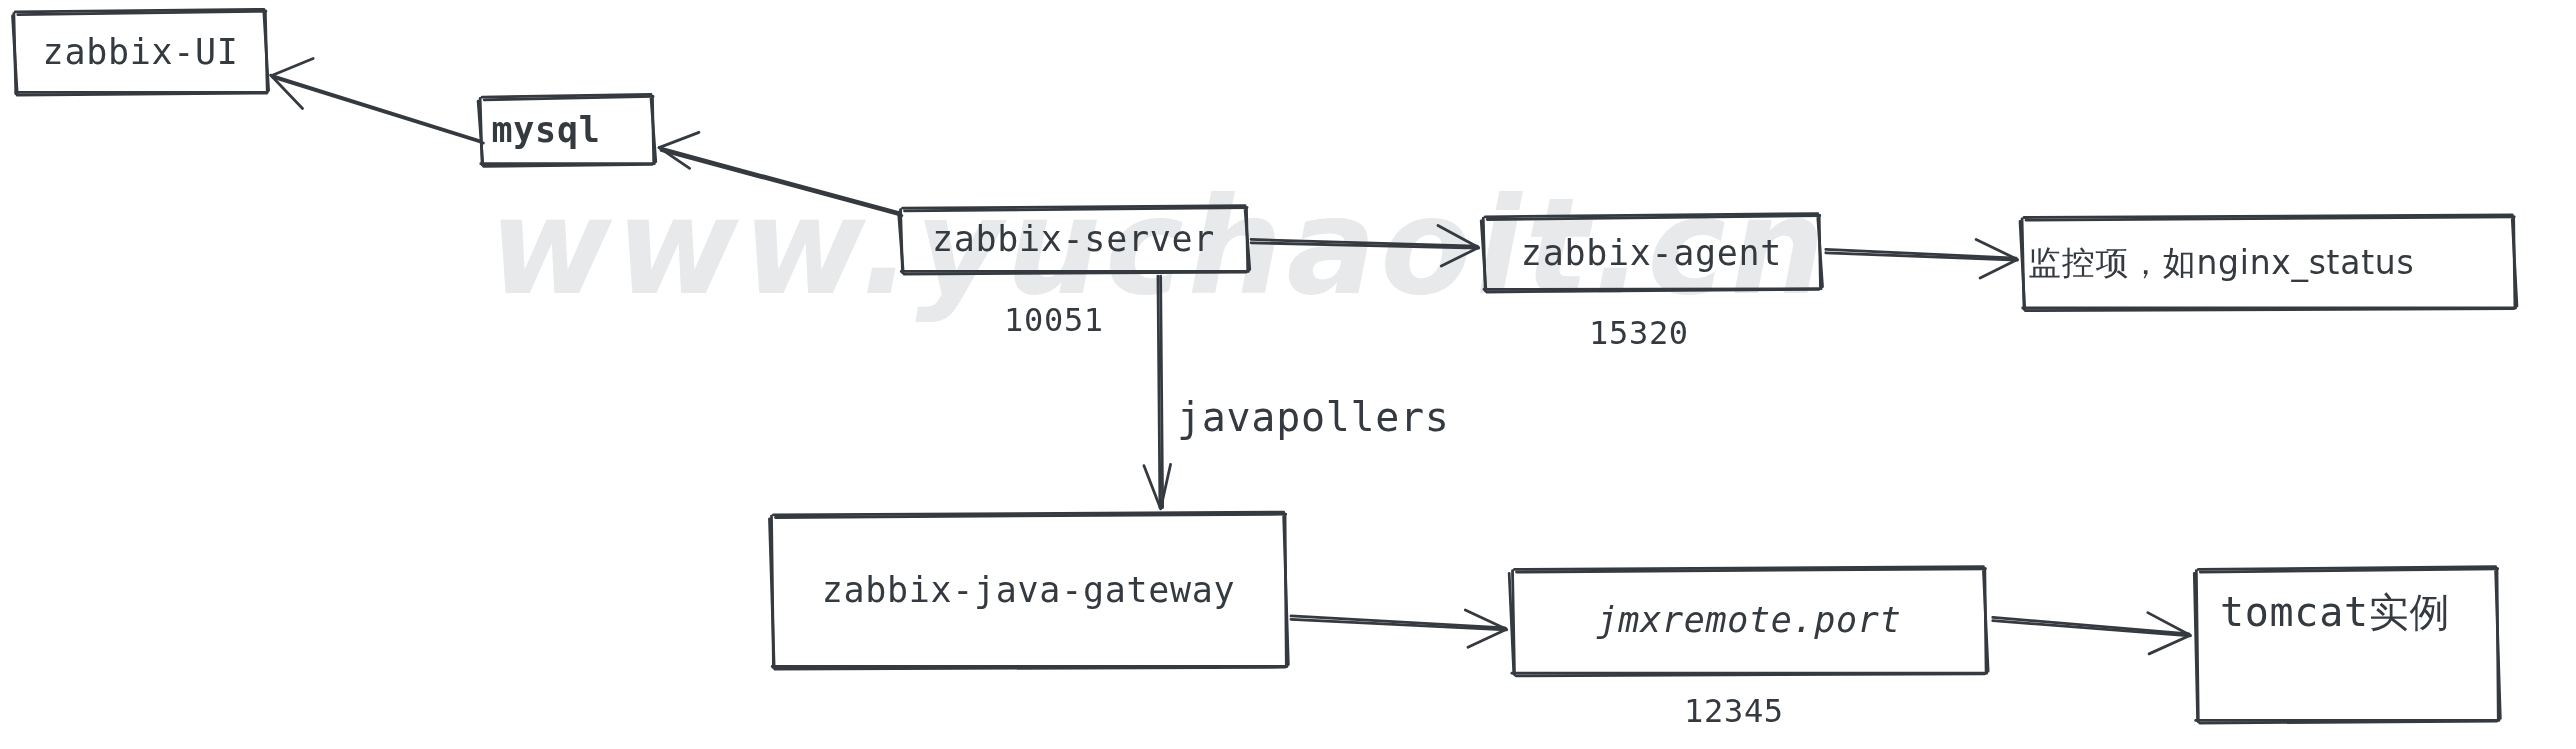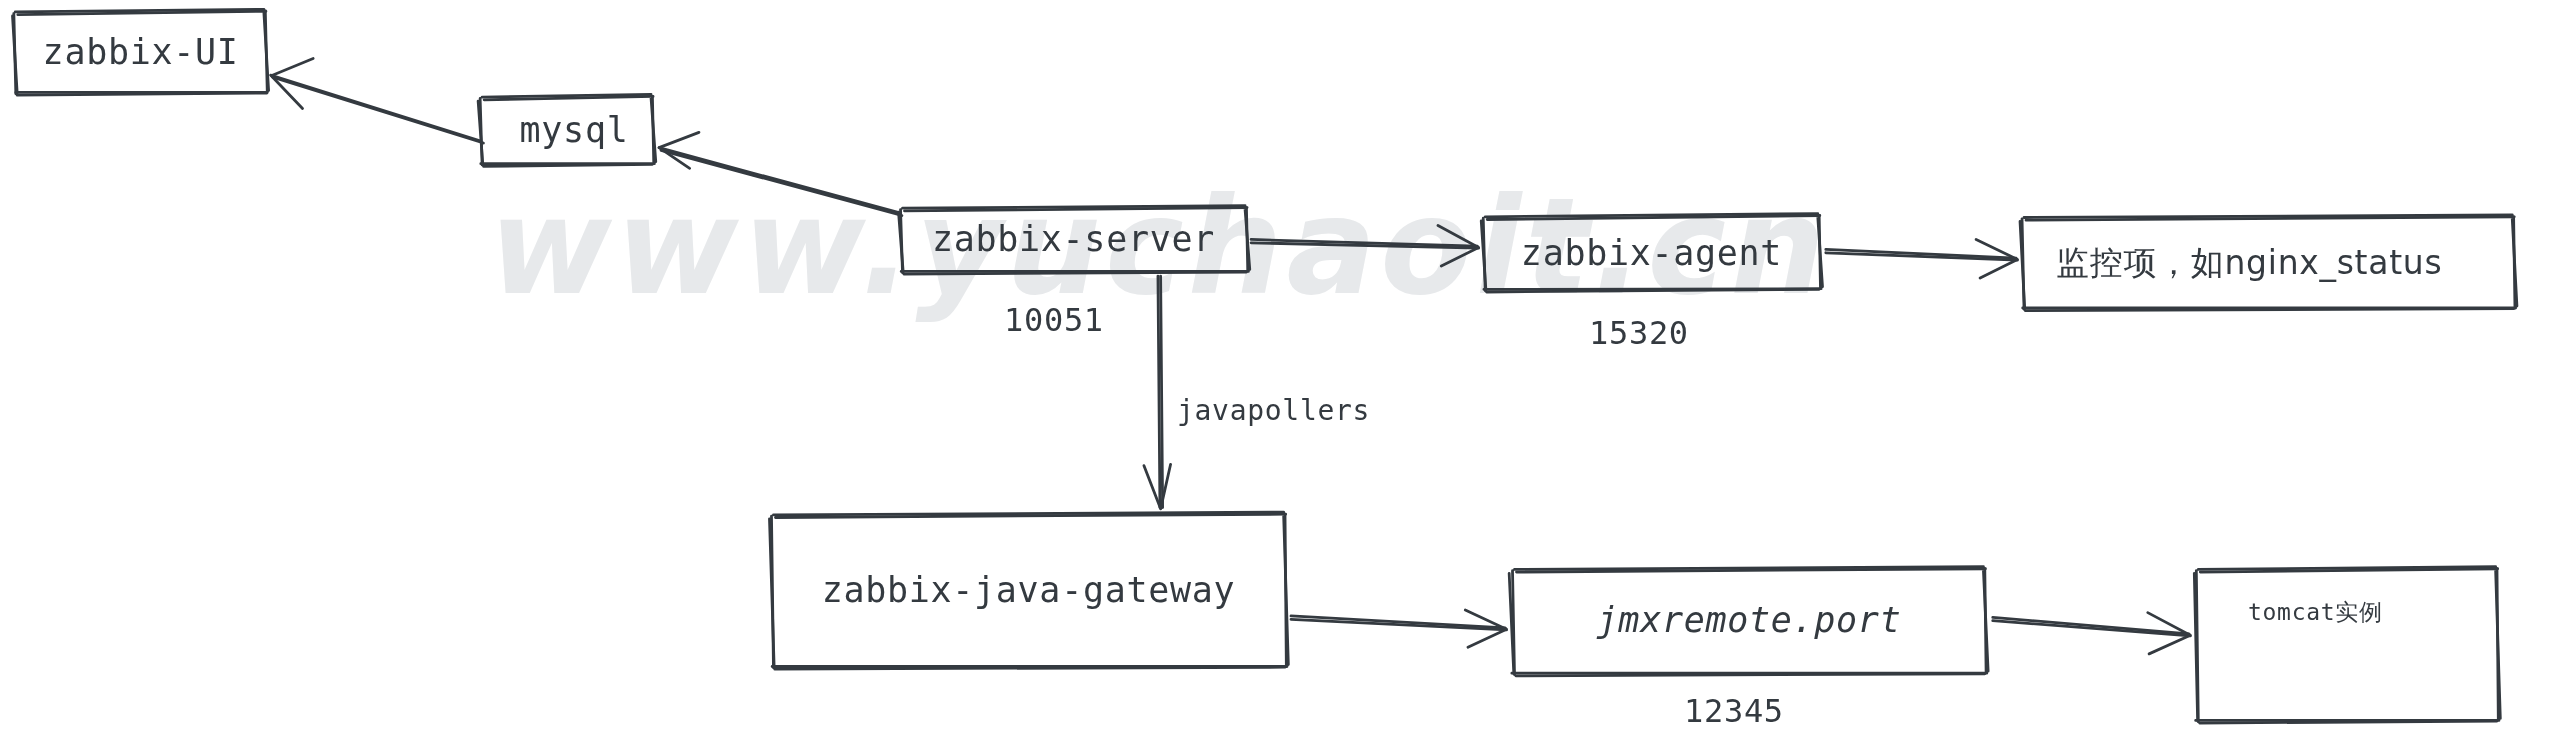--- a/index.html
+++ b/index.html
@@ -32,35 +32,34 @@
     font-family: "DejaVu Sans Mono", monospace;
     font-size: 35px;
     letter-spacing: 0.7px;
     white-space: pre;
     line-height: 1.25;
     text-align: right;
   }
   .node-label.left {
     justify-content: flex-start;
     text-align: right;
-    margin-left: 28px;
   }
   .caption {
     position: absolute;
     color: #343a40;
     font-family: "DejaVu Sans Mono", monospace;
     font-size: 32px;
     letter-spacing: 0.7px;
     white-space: pre;
   }
   .edge-label {
     position: absolute;
     color: #343a40;
     font-family: "DejaVu Sans Mono", monospace;
-    font-size: 28px;
+    font-size: 40px;
     letter-spacing: 0.7px;
     white-space: pre;
   }
   .watermark {
     position: absolute;
     color: #e7e9eb;
     font-family: "DejaVu Sans", sans-serif;
     font-size: 133px;
     font-style: italic;
     font-weight: 700;
@@ -159,33 +158,33 @@
         <path d="M2995,928 L3290,953"></path>
         <path d="M2995,933 L3292,956"></path>
         <path d="M3292,955 L3228,921 M3292,955 L3230,983"></path>
       </g>
 
     </g>
   </svg>
 
   <div class="node-label" style="left:14.6px; top:10.6px; width:252px; height:84px;">zabbix-UI</div>
 
-  <div class="node-label" style="left:488px; top:96px; width:172px; height:69px;">mysql</div>
+  <div class="node-label" style="left:460px; top:96px; width:172px; height:69px;font-weight:bold;">mysql</div>
 
   <div class="node-label" style="left:901px; top:207px; width:345px; height:66px;">zabbix-server</div>
 
   <div class="node-label" style="left:1484px; top:216px; width:335px; height:75px;">zabbix-agent</div>
 
   <div class="node-label left" style="left:2028px; top:216px; width:486px; height:93px; font-family:'DejaVu Sans', sans-serif; font-size:33px;">监控项，如nginx_status</div>
 
   <div class="node-label" style="left:772px; top:514px; width:513px; height:154px;">zabbix-java-gateway</div>
 
   <div class="node-label" style="left:1513px; top:568px; width:472px; height:106px;font-style:italic;">jmxremote.port</div>
 
-  <div class="node-label left" style="left:2220px; top:588px; width:266px; height:48px; font-family:'DejaVu Sans Mono', monospace; font-size:23px;">tomcat实例</div>
+  <div class="node-label left" style="left:2220px; top:588px; width:266px; height:48px; font-family:'DejaVu Sans Mono', monospace; font-size:40px;">tomcat实例</div>
 
 
   <div class="caption" style="left:1004px; top:301px;">10051</div>
 
   <div class="caption" style="left:1589px; top:314px;">15320</div>
 
 
   <div class="caption" style="left:1684px; top:692px;text-align:right;">12345</div>
 
   <div class="edge-label" style="left:1177px; top:394px;">javapollers</div>

